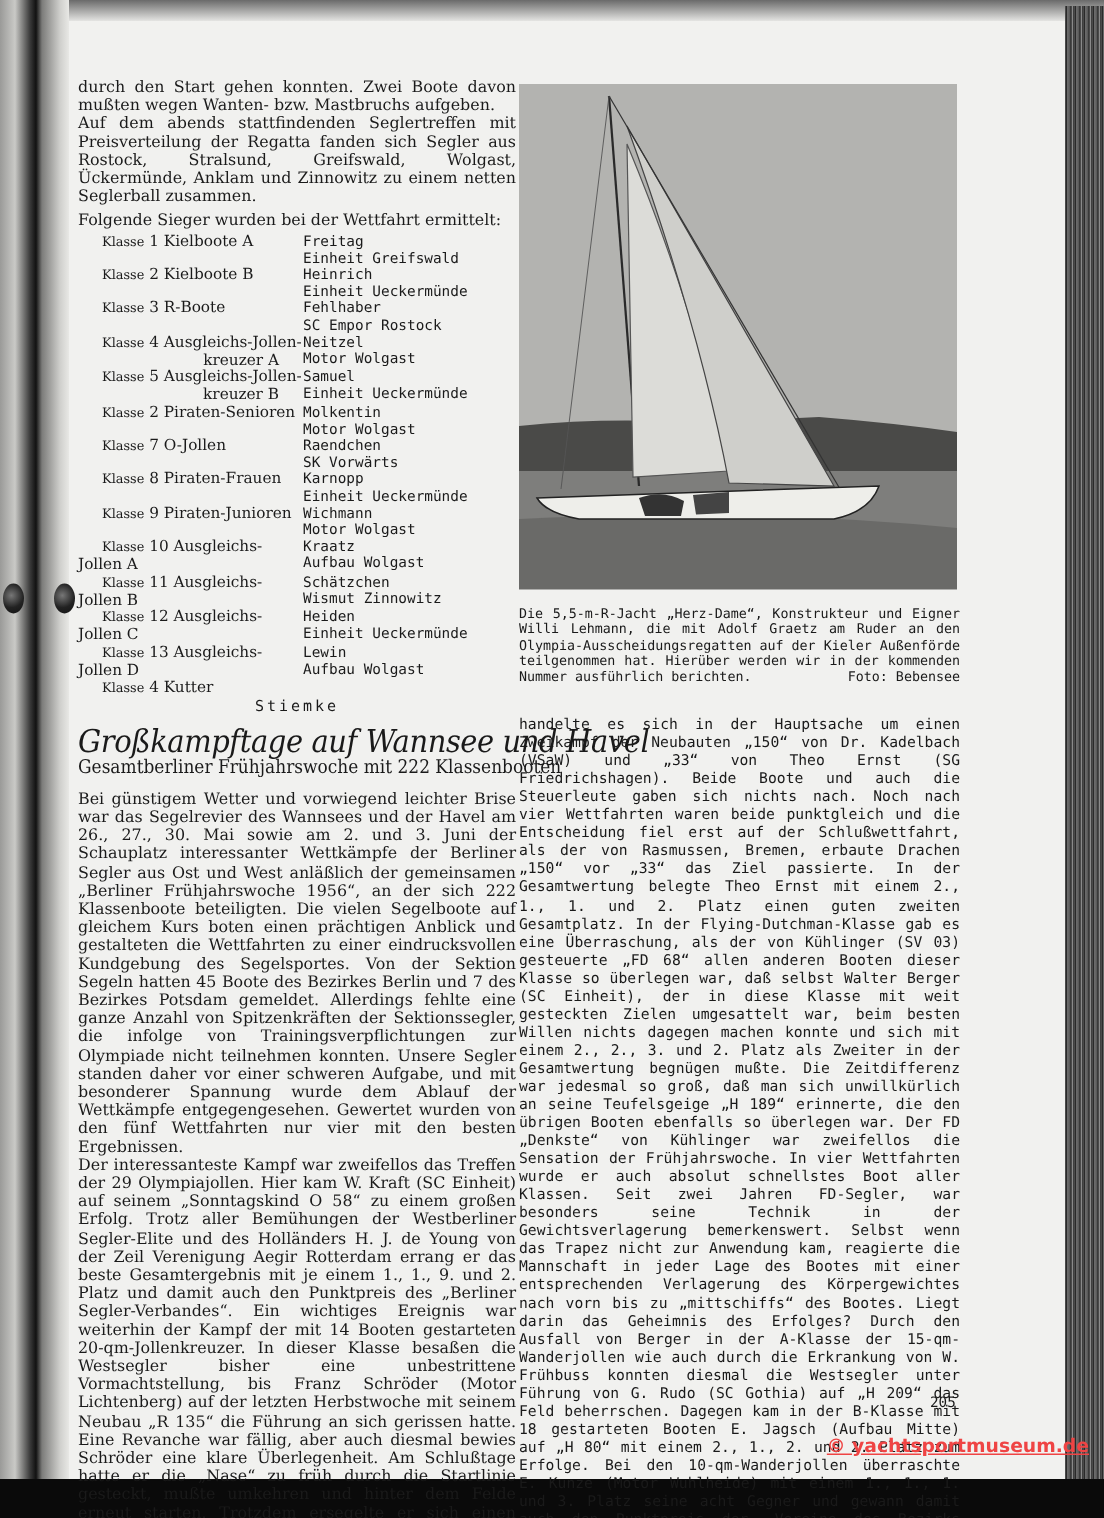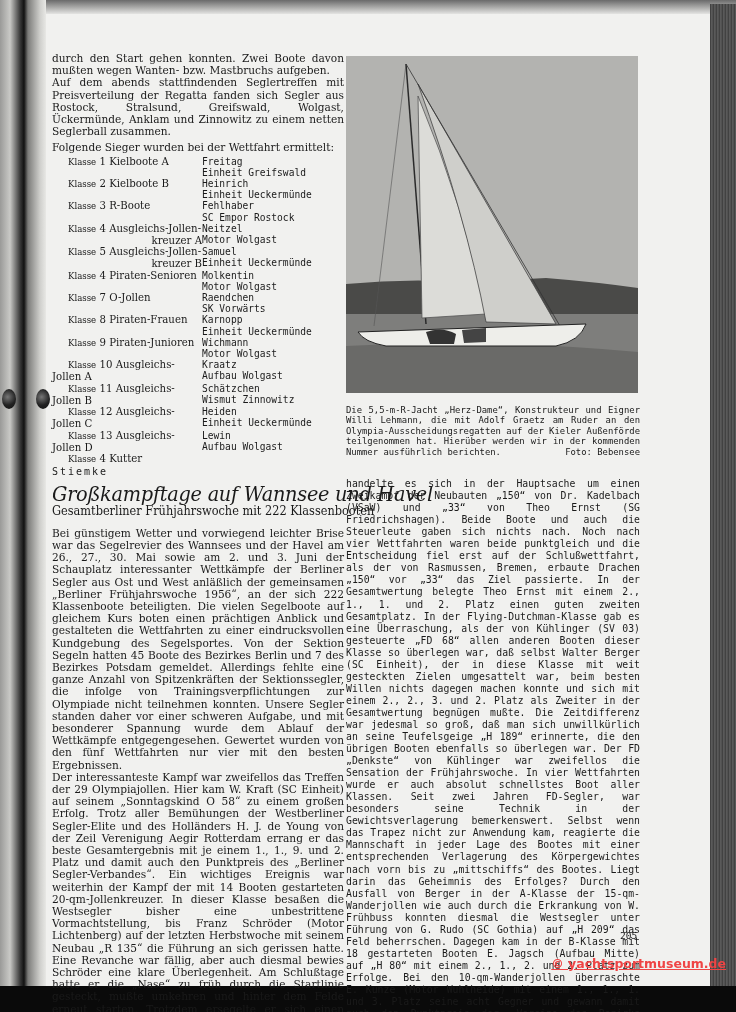--- a/index.html
+++ b/index.html
@@ -39,24 +39,24 @@
   }
   .col-right {
     position: absolute; left: 346px; top: 56px; width: 294px;
     font-size: 10.6px; line-height: 12.2px;
   }
   p { margin: 0; text-align: justify; }
   .results { margin-top: 2px; font-size: 10.2px; line-height: 11.2px; }
   .res-row { display: flex; }
   .res-class { width: 150px; flex: none; }
   .res-class .k { font-size: 8.6px; margin-left: 16px; }
-  .res-class .indent { display:block; text-align: right; padding-right: 0px; }
+  .res-class .indent { display:block; text-align: right; padding-right: 16px; }
   .res-winner { flex: 1; font-family: "DejaVu Sans Mono", monospace; font-size: 9.6px; }
   .author {
-    text-align: left; font-family: "DejaVu Sans Mono", monospace; letter-spacing: 2px;
+    text-align: center; font-family: "DejaVu Sans Mono", monospace; letter-spacing: 2px;
     font-size: 10px; margin-top: 1px;
   }
   h1.headline {
     font-family: "DejaVu Serif", serif; font-style: italic; font-weight: normal;
     font-size: 21px; margin: 10px 0 4px 0; letter-spacing: -0.3px; transform: scaleX(0.92); transform-origin: left;
     white-space: nowrap;
   }
   .subhead { font-size: 12.6px; margin: 0 0 10px 0; transform: scaleX(0.9); transform-origin: left; white-space: nowrap; }
   .photo {
     width: 292px; height: 337px; position: relative; overflow: hidden;
@@ -119,21 +119,21 @@
         </div>
       </div>
       <div class="res-row">
         <div class="res-class"><span class="k">Klasse</span> <span>5 Ausgleichs-Jollen-</span><span class="indent">kreuzer B</span></div>
         <div class="res-winner">
           <div>Samuel</div>
           <div>Einheit Ueckermünde</div>
         </div>
       </div>
       <div class="res-row">
-        <div class="res-class"><span class="k">Klasse</span> <span>4 Piraten-Senioren</span></div>
+        <div class="res-class"><span class="k">Klasse</span> <span>2 Piraten-Senioren</span></div>
         <div class="res-winner">
           <div>Molkentin</div>
           <div>Motor Wolgast</div>
         </div>
       </div>
       <div class="res-row">
         <div class="res-class"><span class="k">Klasse</span> <span>7 O-Jollen</span></div>
         <div class="res-winner">
           <div>Raendchen</div>
           <div>SK Vorwärts</div>

